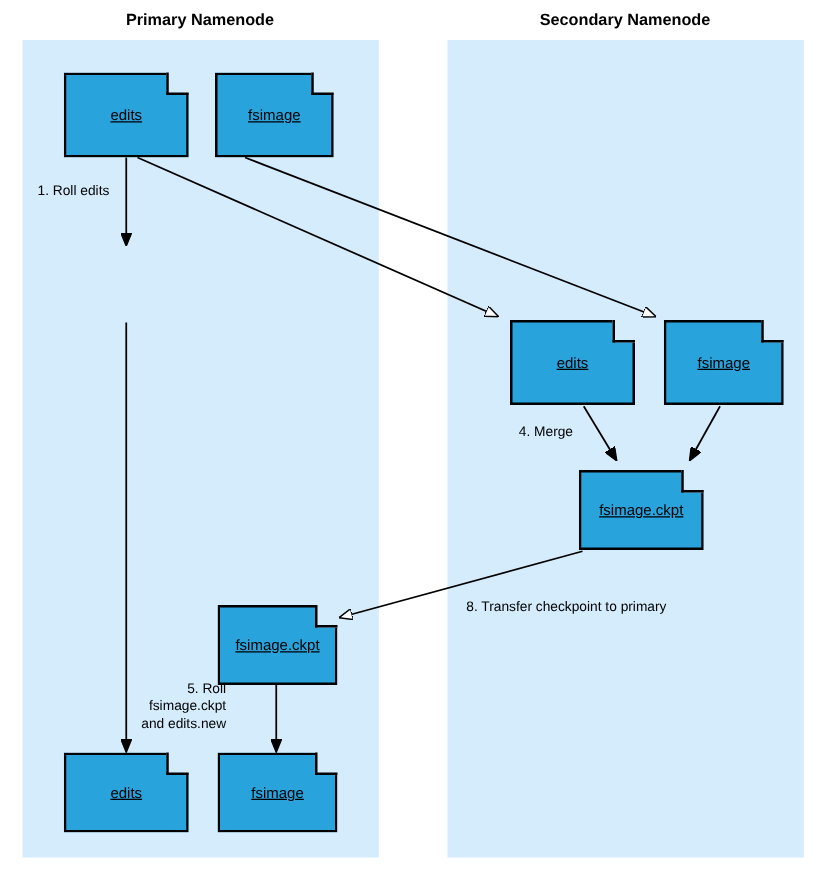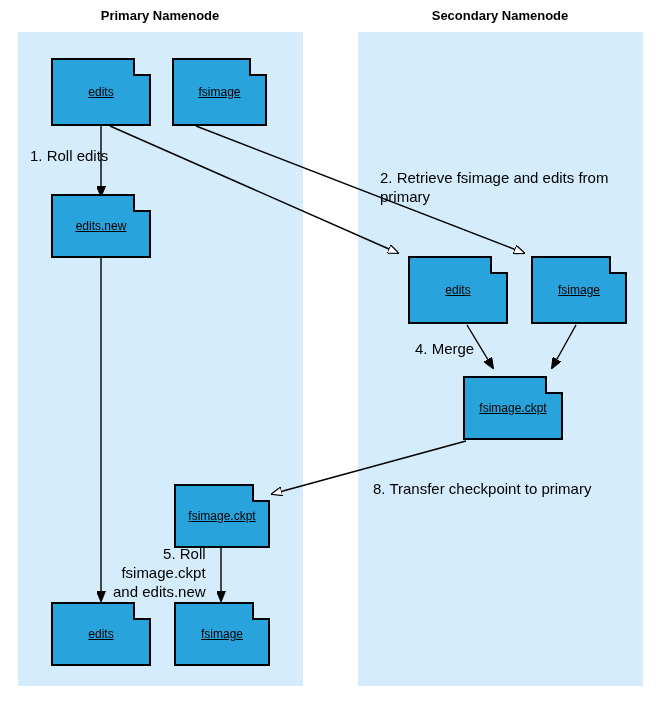--- a/index.html
+++ b/index.html
@@ -61,21 +61,21 @@
     top: 50%;
     transform: translateY(-50%);
     text-align: center;
     font-size: 12px;
     color: #000000;
     font-family: "Liberation Sans", sans-serif;
     text-decoration: underline;
   }
   .ann {
     position: absolute;
-    font-size: 15px;
+    font-size: 11px;
     color: #000000;
     line-height: 1.25;
     white-space: pre-line;
   }
   svg.arrows {
     position: absolute;
     left: 0;
     top: 0;
     width: 661px;
     height: 703px;
@@ -125,25 +125,20 @@
     <div class="fold"></div>
     <div class="label">edits</div>
   </div>
 
   <div class="doc" style="left:172px; top:58px; width:95px; height:68px;">
     <div class="body"></div>
     <div class="fold"></div>
     <div class="label">fsimage</div>
   </div>
 
-  <div class="doc" style="left:51px; top:194px; width:100px; height:64px;">
-    <div class="body"></div>
-    <div class="fold"></div>
-    <div class="label">edits.new</div>
-  </div>
 
   <div class="doc" style="left:174px; top:484px; width:96px; height:64px;">
     <div class="body"></div>
     <div class="fold"></div>
     <div class="label">fsimage.ckpt</div>
   </div>
 
   <div class="doc" style="left:51px; top:602px; width:100px; height:64px;">
     <div class="body"></div>
     <div class="fold"></div>
@@ -168,20 +163,19 @@
     <div class="label">fsimage</div>
   </div>
 
   <div class="doc" style="left:463px; top:376px; width:100px; height:64px;">
     <div class="body"></div>
     <div class="fold"></div>
     <div class="label">fsimage.ckpt</div>
   </div>
 
   <div class="ann" style="left:30px; top:147px;">1. Roll edits</div>
-  <div class="ann" style="left:380px; top:169px;">2. Retrieve fsimage and edits from primary</div>
   <div class="ann" style="left:415px; top:340px;">4. Merge</div>
   <div class="ann" style="left:373px; top:480px;">8. Transfer checkpoint to primary</div>
   <div class="ann" style="left:113px; top:545px; text-align:right;">5. Roll
 fsimage.ckpt
 and edits.new</div>
 
 </div>
 
 </body></html>

